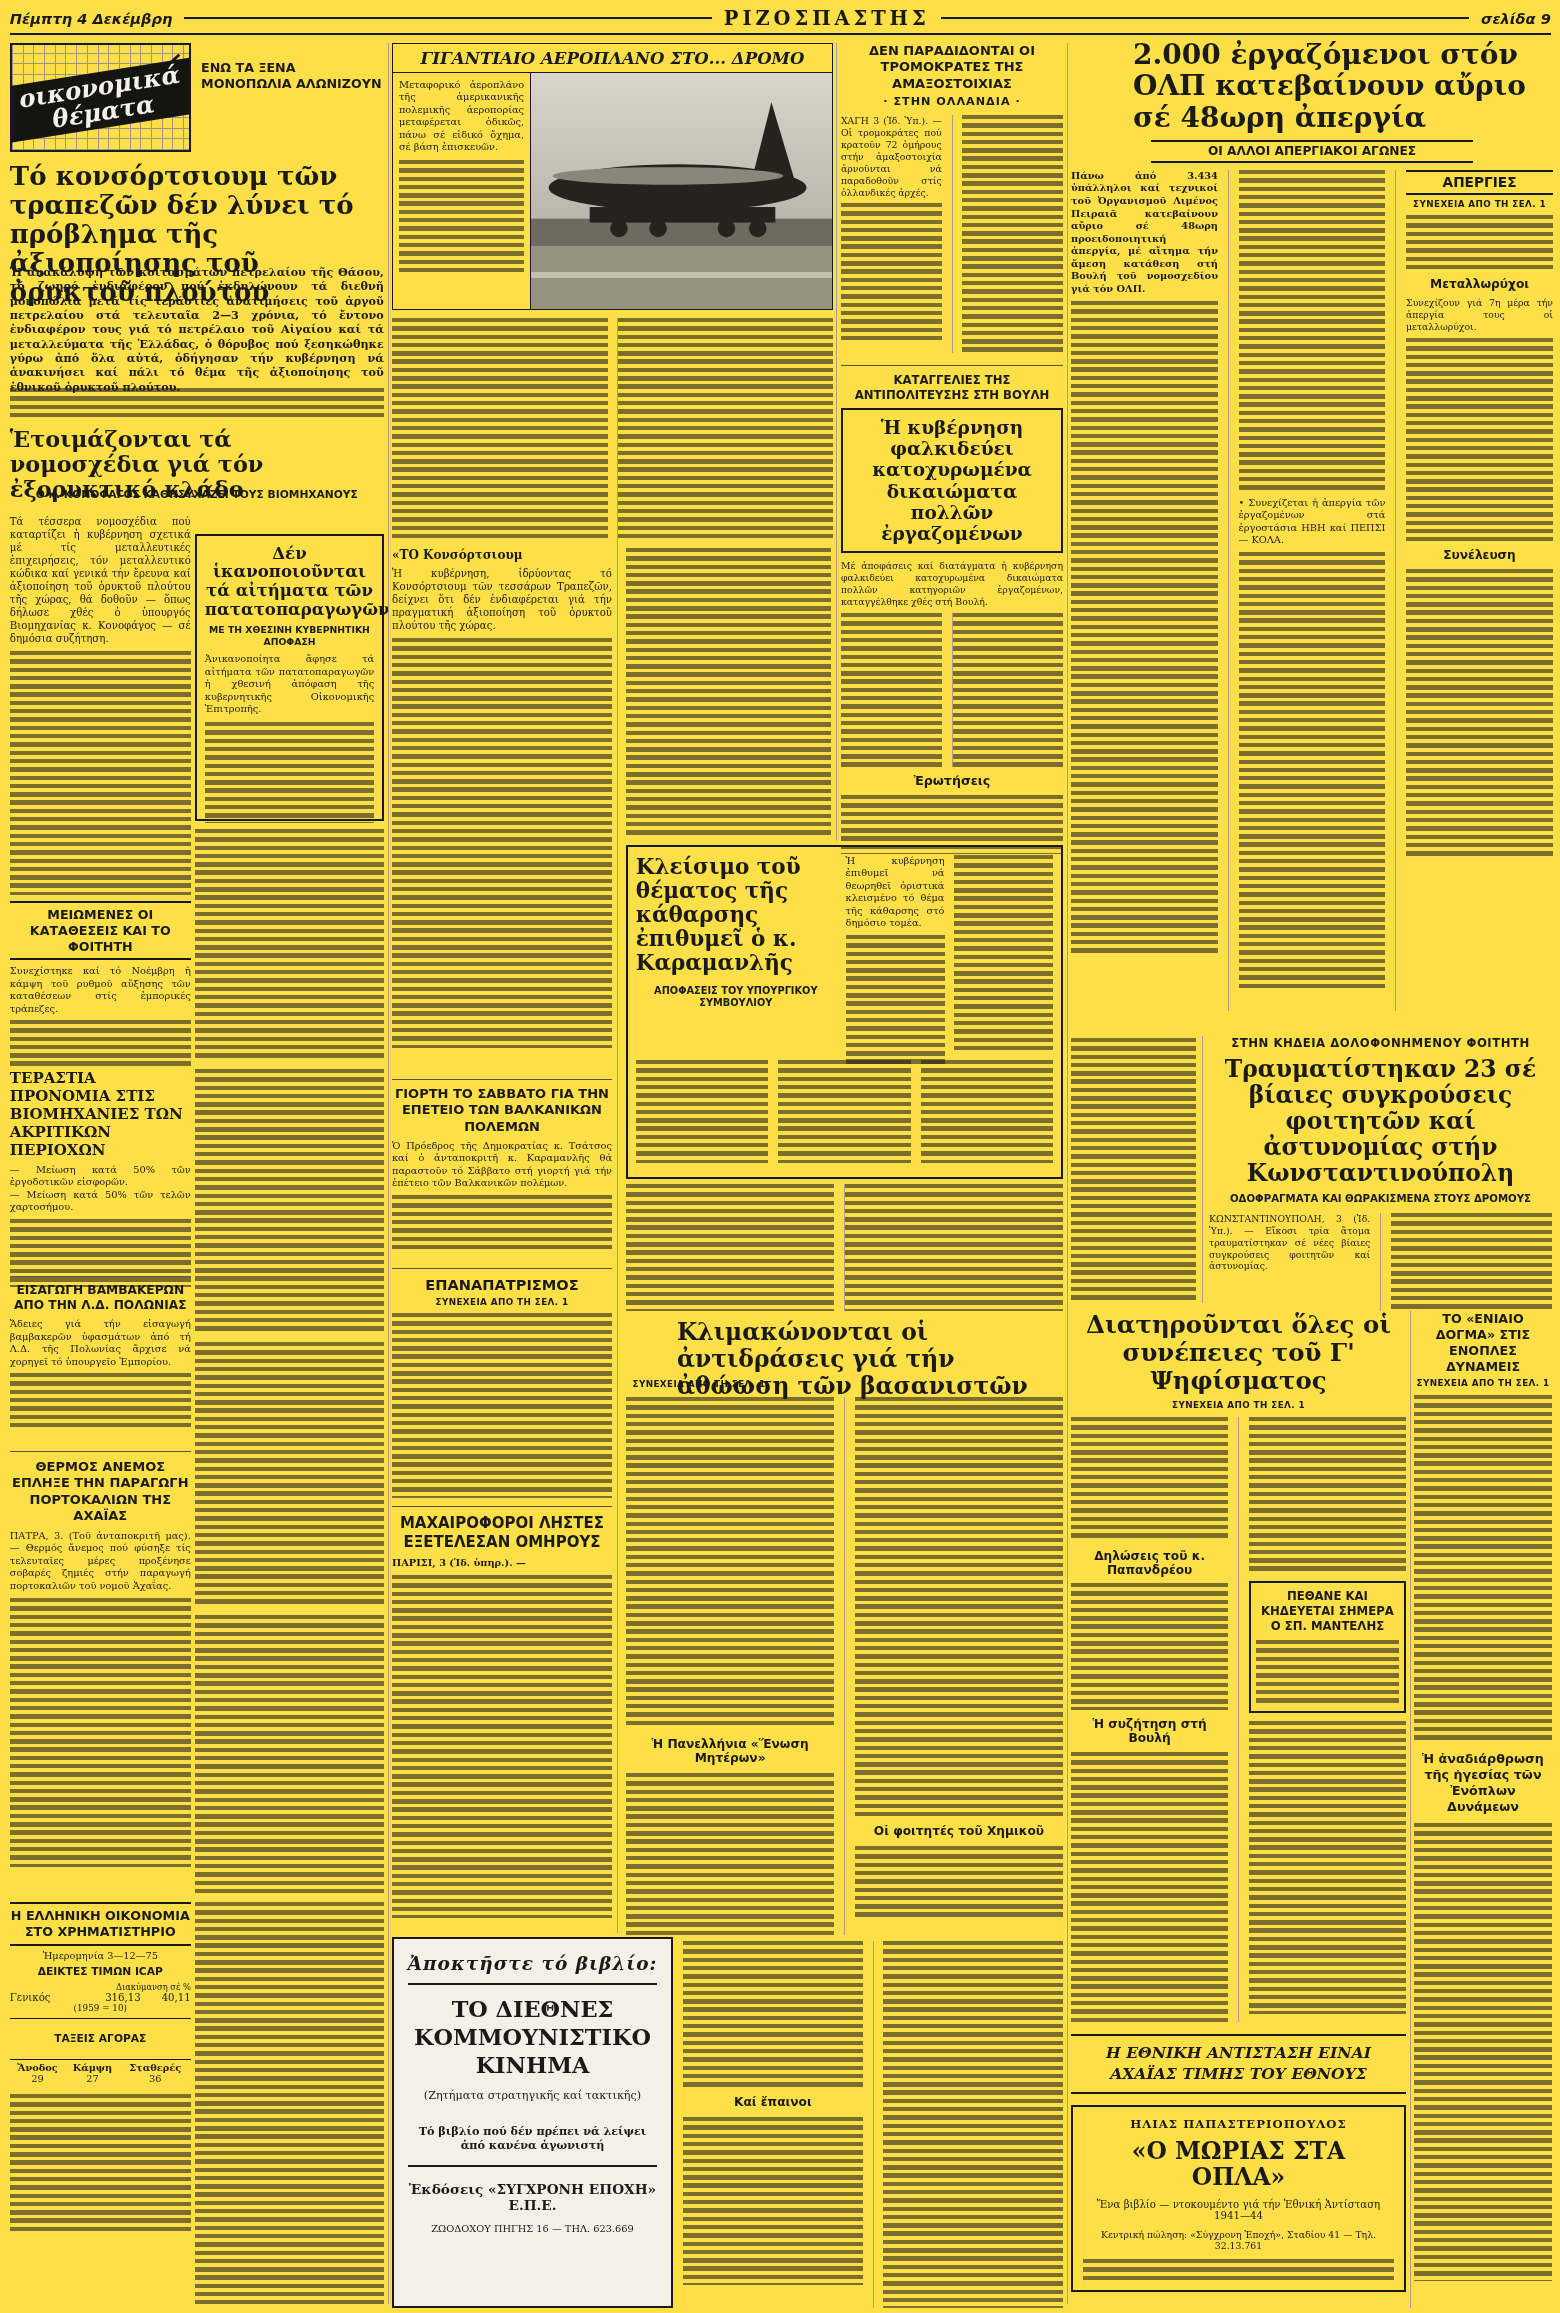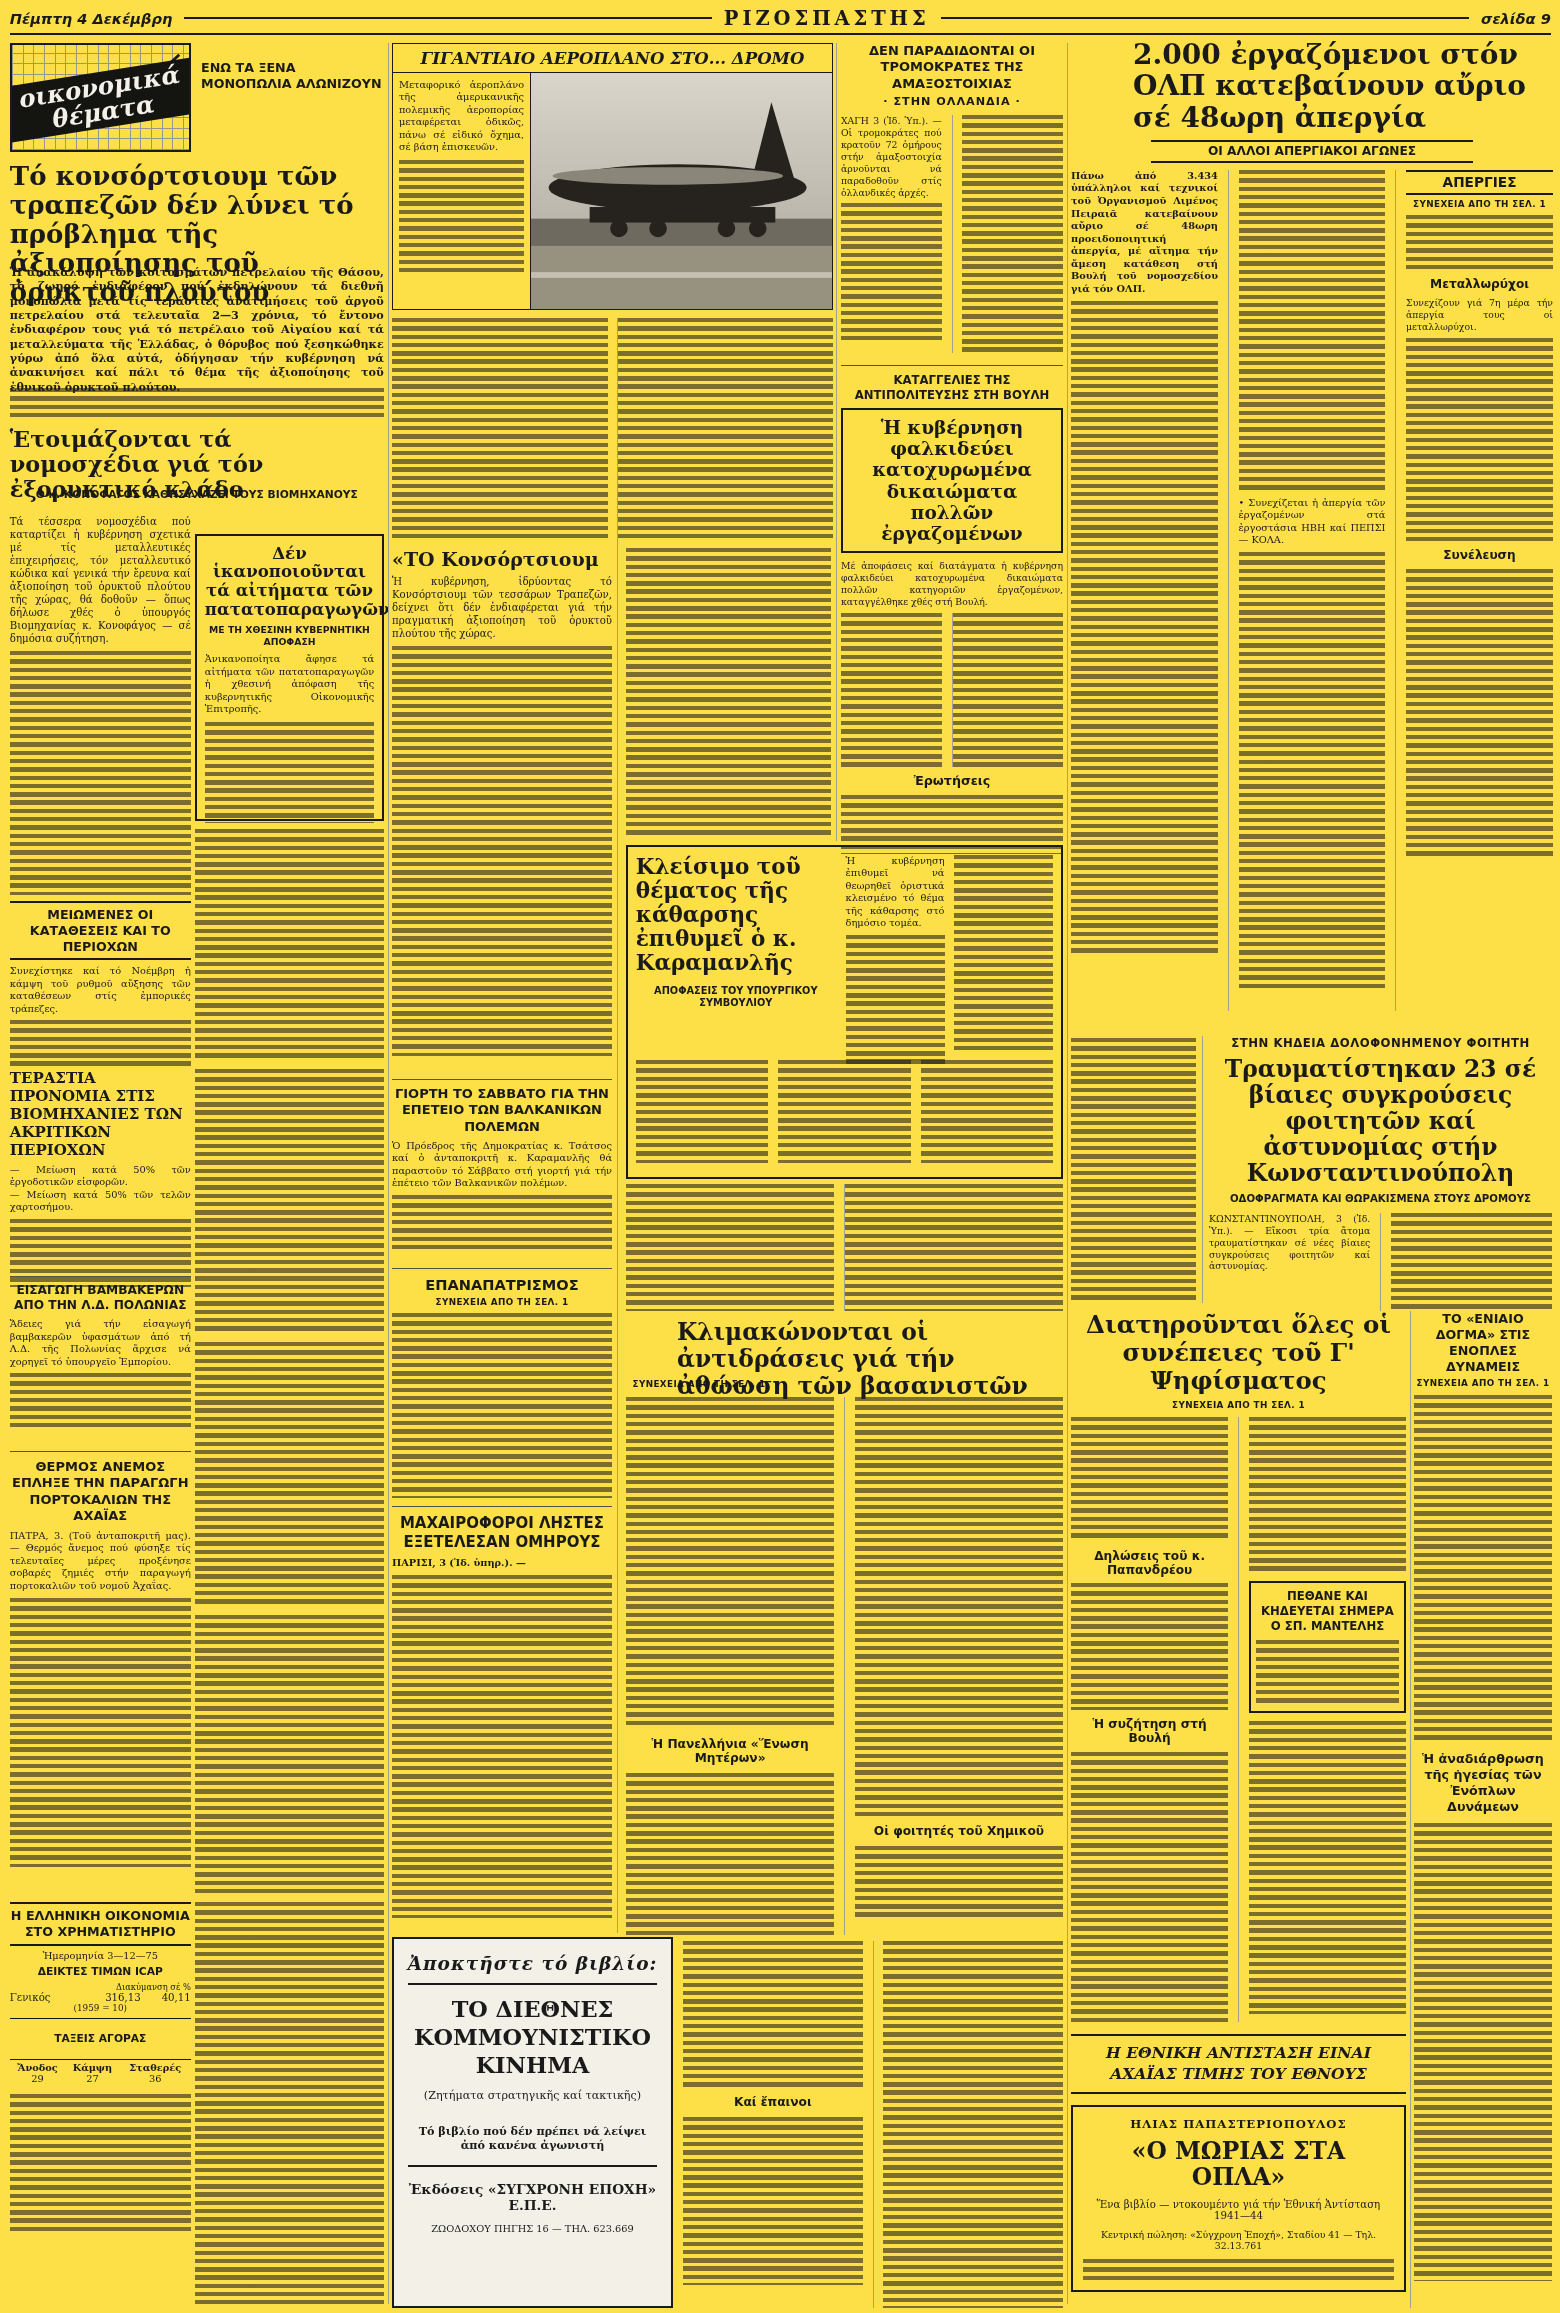--- a/index.html
+++ b/index.html
@@ -60,21 +60,21 @@
   <div class="abs box" style="left:195px;top:534px;width:189px;height:287px;padding:7.8px;border-width:2.9px">
     <div class="hl" style="font-size:16.6px;text-align:center">Δέν ἱκανοποιοῦνται τά αἰτήματα τῶν πατατοπαραγωγῶν</div>
     <div class="kick" style="font-size:9.3px;margin:5.9px 0">ΜΕ ΤΗ ΧΘΕΣΙΝΗ ΚΥΒΕΡΝΗΤΙΚΗ ΑΠΟΦΑΣΗ</div>
     <div class="lead" style="font-size:9.8px">Ἀνικανοποίητα ἄφησε τά αἰτήματα τῶν πατατοπαραγωγῶν ἡ χθεσινή ἀπόφαση τῆς κυβερνητικῆς Οἰκονομικῆς Ἐπιτροπῆς.</div>
     <div class="tx" style="height:101px;margin-top:5.9px"></div>
   </div>
   <div class="abs tx" style="left:195px;top:829px;width:189px;height:232px"></div>
 
   <div class="abs" style="left:9.8px;top:901px;width:181px">
     <div class="hr2"></div>
-    <div class="kick" style="font-size:12.7px;padding:3.9px 0">ΜΕΙΩΜΕΝΕΣ ΟΙ ΚΑΤΑΘΕΣΕΙΣ ΚΑΙ ΤΟ ΠΕΡΙΟΧΩΝ</div>
+    <div class="kick" style="font-size:12.7px;padding:3.9px 0">ΜΕΙΩΜΕΝΕΣ ΟΙ ΚΑΤΑΘΕΣΕΙΣ ΚΑΙ ΤΟ ΦΟΙΤΗΤΗ</div>
     <div class="hr2"></div>
     <div class="lead" style="font-size:9.8px;margin-top:4.9px">Συνεχίστηκε καί τό Νοέμβρη ἡ κάμψη τοῦ ρυθμοῦ αὔξησης τῶν καταθέσεων στίς ἐμπορικές τράπεζες.</div>
     <div class="tx" style="height:49px;margin-top:4.9px"></div>
   </div>
 
   <div class="abs" style="left:9.8px;top:1069px;width:181px">
     <div class="hl" style="font-size:15px;line-height:1.2">ΤΕΡΑΣΤΙΑ ΠΡΟΝΟΜΙΑ ΣΤΙΣ ΒΙΟΜΗΧΑΝΙΕΣ ΤΩΝ ΑΚΡΙΤΙΚΩΝ ΠΕΡΙΟΧΩΝ</div>
     <div class="lead" style="font-size:9.8px;margin-top:4.9px">— Μείωση κατά 50% τῶν ἐργοδοτικῶν εἰσφορῶν.</div>
     <div class="lead" style="font-size:9.8px">— Μείωση κατά 50% τῶν τελῶν χαρτοσήμου.</div>
     <div class="tx" style="height:68px;margin-top:4.9px"></div>
@@ -167,21 +167,21 @@
       </div>
     </div>
   </div>
 
   <div class="abs cols" style="left:392px;top:318px;width:441px;height:220px">
     <div class="col tx"></div>
     <div class="col tx"></div>
   </div>
 
   <div class="abs" style="left:392px;top:548px;width:220px">
-    <div style="font-weight:bold;font-size:19px">«ΤΟ Κονσόρτσιουμ</div>
+    <div style="font-weight:bold;font-size:12px">«ΤΟ Κονσόρτσιουμ</div>
     <div class="lead" style="font-size:10.2px;margin-top:4.9px">Ἡ κυβέρνηση, ἱδρύοντας τό Κονσόρτσιουμ τῶν τεσσάρων Τραπεζῶν, δείχνει ὅτι δέν ἐνδιαφέρεται γιά τήν πραγματική ἀξιοποίηση τοῦ ὀρυκτοῦ πλούτου τῆς χώρας.</div>
     <div class="tx" style="height:410px;margin-top:5.9px"></div>
   </div>
   <div class="abs tx" style="left:626px;top:548px;width:205px;height:289px"></div>
 
   <div class="abs box" style="left:626px;top:845px;width:437px;height:334px;padding:7.8px">
     <div style="display:flex;gap:9.8px;height:197px">
       <div style="width:200px">
         <div class="hl" style="font-size:21.5px">Κλείσιμο τοῦ θέματος τῆς κάθαρσης ἐπιθυμεῖ ὁ κ. Καραμανλῆς</div>
         <div class="kick" style="font-size:9.8px;margin-top:9.8px">ΑΠΟΦΑΣΕΙΣ ΤΟΥ ΥΠΟΥΡΓΙΚΟΥ ΣΥΜΒΟΥΛΙΟΥ</div>

